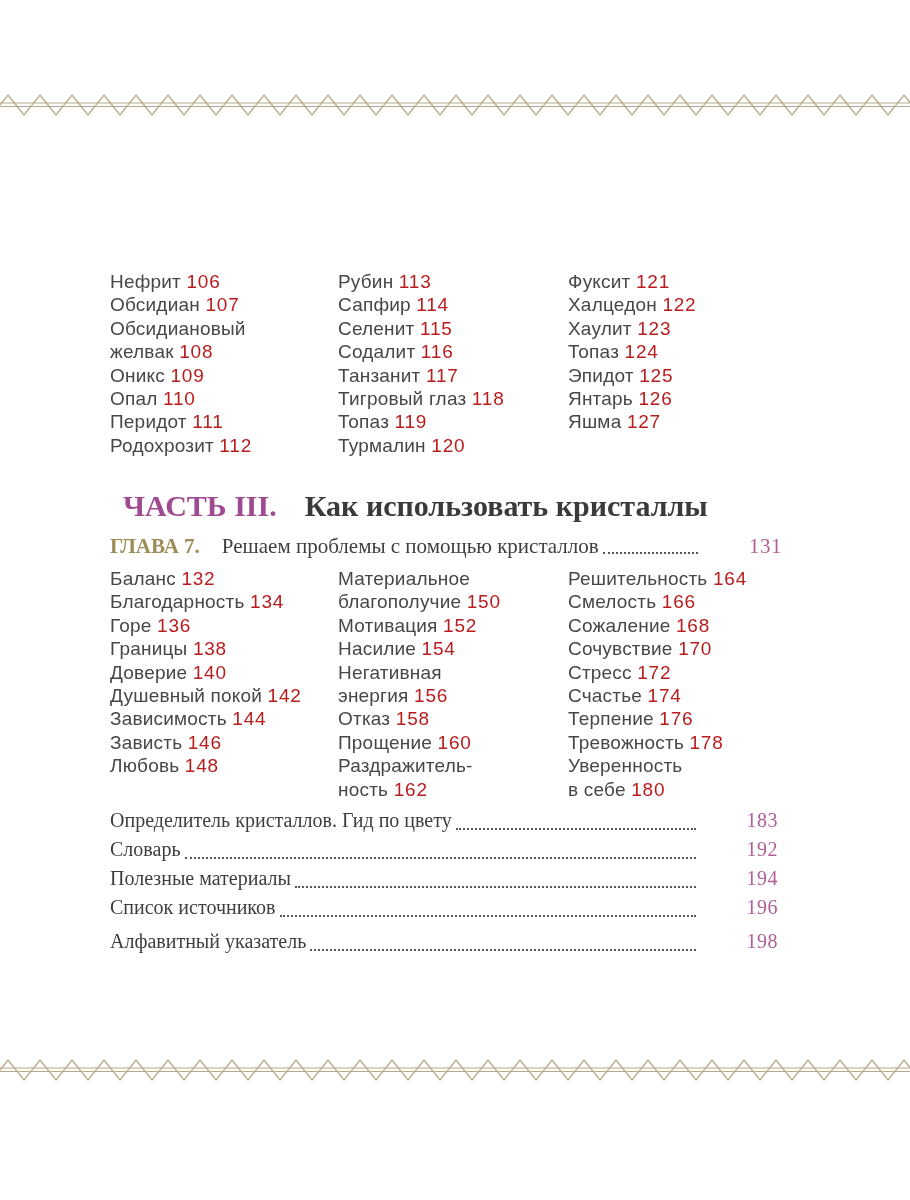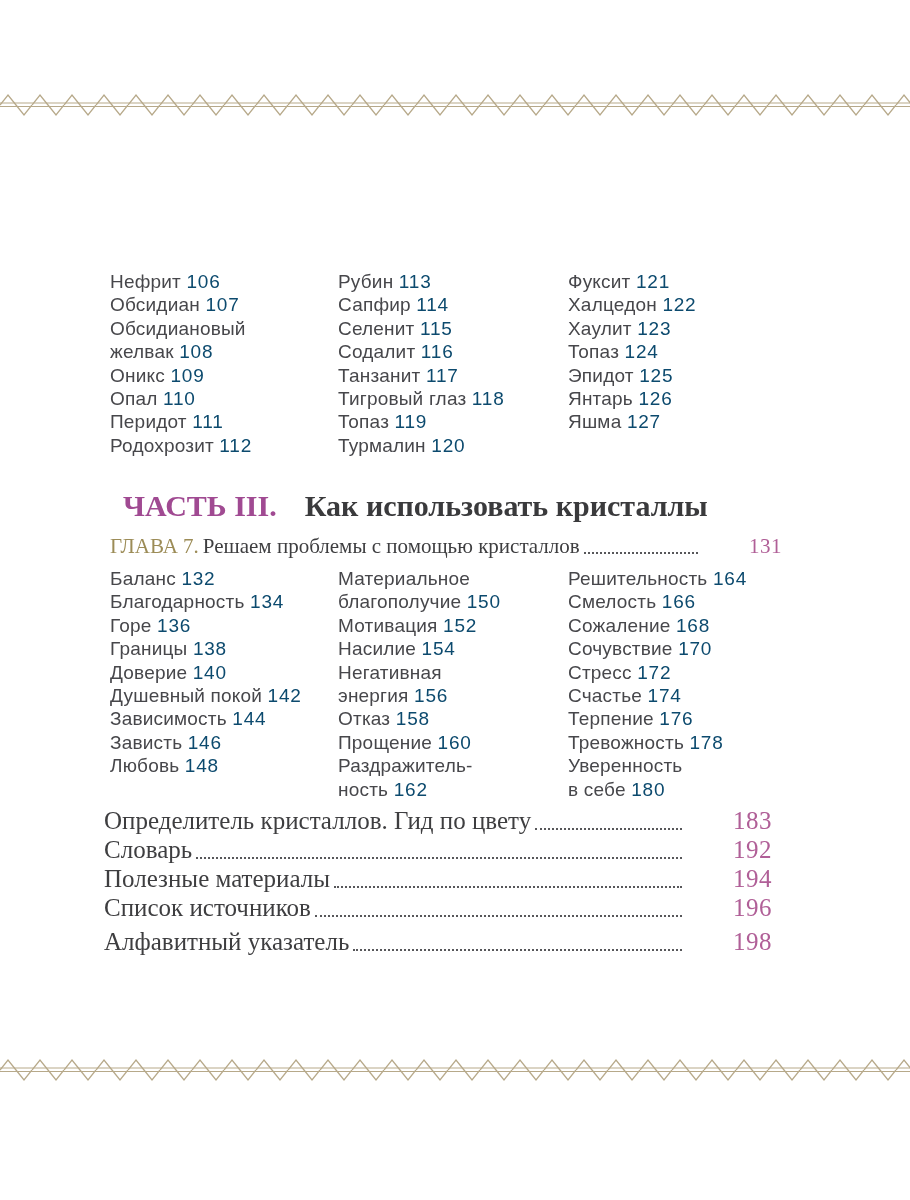--- a/index.html
+++ b/index.html
@@ -16,47 +16,47 @@
   #crystals{top:270px;}
   #topics{top:567px;}
   .col{box-sizing:border-box;padding-right:10px;}
   .col:nth-child(1){width:228px;}
   .col:nth-child(2){width:230px;}
   .col:nth-child(3){flex:1;}
   .entry{
     font-size:19px;line-height:23.4px;color:#47474b;letter-spacing:.2px;
   }
   .nm{white-space:pre-line;}
-  .pg{color:#0c4a6e;letter-spacing:.8px;}
+  .pg{color:#b91c1c;letter-spacing:.8px;}
 
   
   .part{
     position:absolute;left:110px;top:476px;margin:13px;
     font-family:"Liberation Serif","DejaVu Serif",serif;
     font-size:30px;font-weight:700;color:#3a3a3c;white-space:nowrap;
   }
   .part-label{color:#a04a92;margin-right:28px;}
 
   
   .chapter{
     position:absolute;left:110px;top:534px;width:672px;
     display:flex;align-items:flex-end;
     font-family:"Liberation Serif","DejaVu Serif",serif;
     font-size:21px;color:#3e3e40;
   }
-  .chapter-label{color:#9c8c57;margin-right:4px;white-space:nowrap;}
+  .chapter-label{color:#9c8c57;margin-right:22px;white-space:nowrap;font-weight:bold;}
   .chapter-title{white-space:nowrap;text-align:center;}
   .dots{flex:1;min-width:24px;border-bottom:2px dotted #57575a;margin:0 4px 5px;}
   .chapter-page,.ap-pg{color:#b05f97;letter-spacing:.5px;margin-left:47px;}
 
   
   #appendix{
-    position:absolute;left:104px;top:806px;width:668px;
+    position:absolute;left:110px;top:806px;width:668px;
     font-family:"Liberation Serif","DejaVu Serif",serif;
-    font-size:25px;color:#3e3e40;
+    font-size:20px;color:#3e3e40;
   }
   .ap-row{display:flex;align-items:flex-end;line-height:29px;}
   .ap-row:last-child{margin-top:5px;}
   .ap-title{white-space:nowrap;}
 </style>
 </head>
 <body>
 
 <div class="page">
 

